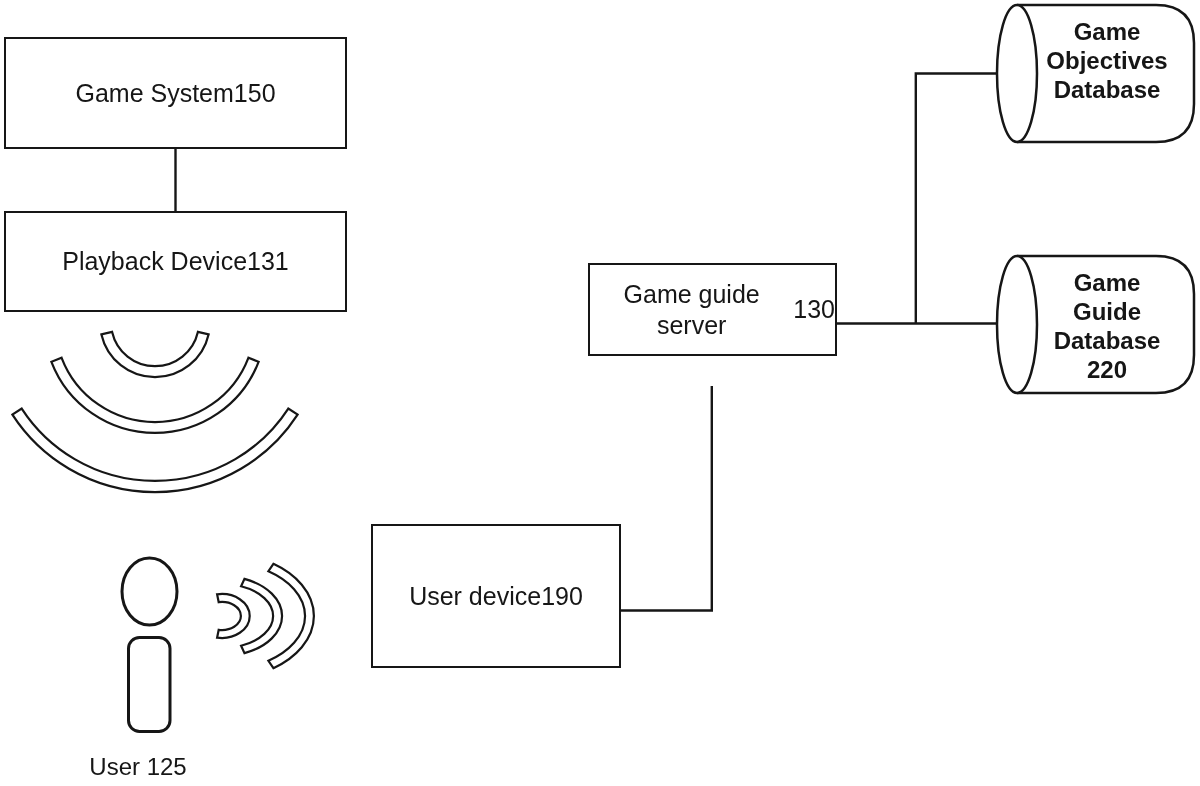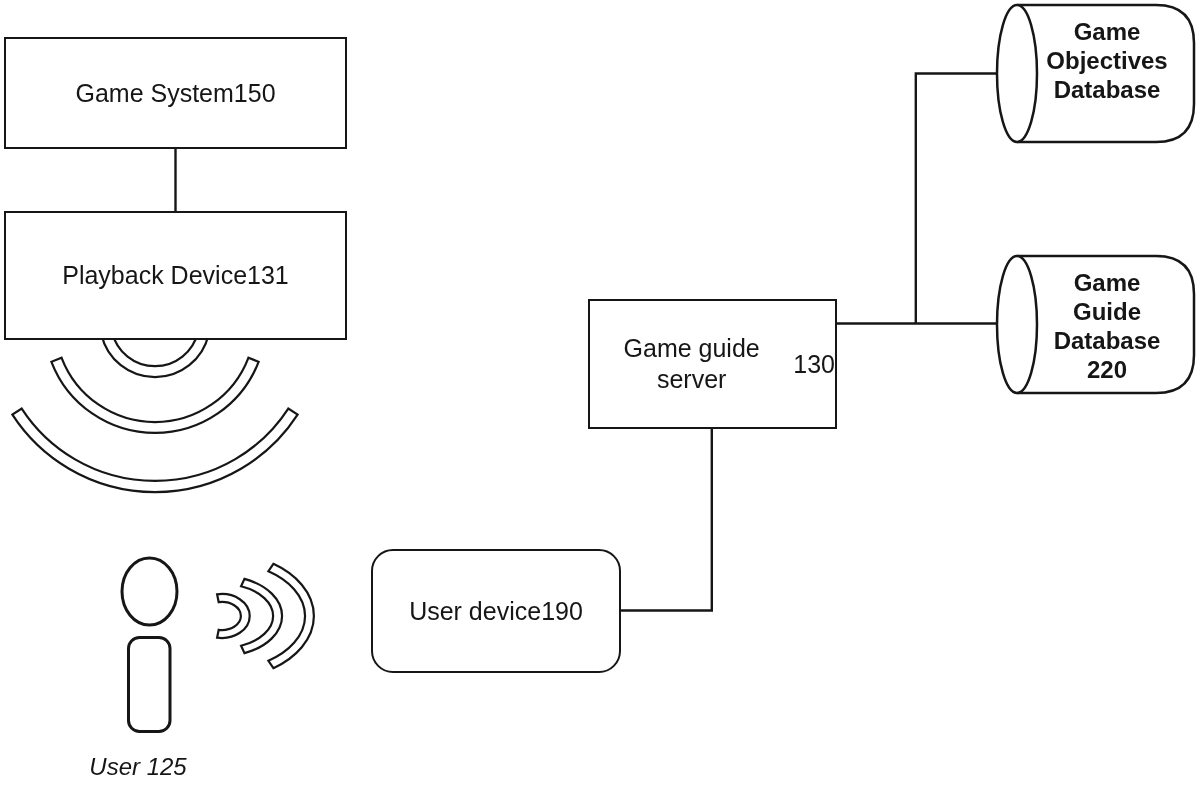--- a/index.html
+++ b/index.html
@@ -23,42 +23,41 @@
     display: flex;
     flex-direction: row;
     align-items: center;
     justify-content: center;
     text-align: center;
     font-size: 25px;
     line-height: 31px;
     box-sizing: border-box;
   }
   .node-game-system   { left: 4px;   top: 37px;  width: 343px; height: 112px; }
-  .node-playback      { left: 4px;   top: 211px; width: 343px; height: 129px; }
-  .node-server        { left: 588px; top: 263px; width: 249px; height: 130px; margin-top: 36px; }
-  .node-user-device   { left: 371px; top: 549px; width: 250px; height: 124px; border-radius: 22px; }
+  .node-playback      { left: 4px;   top: 211px; width: 343px; height: 101px; }
+  .node-server        { left: 588px; top: 263px; width: 249px; height: 93px; }
+  .node-user-device   { left: 371px; top: 524px; width: 250px; height: 144px; }
   .cyl-label {
     position: absolute;
     width: 170px;
     text-align: center;
     font-size: 24px;
     line-height: 29px;
     font-weight: bold;
   }
   .cyl-label .cyl-name { white-space: pre-line; }
   .cyl-label-objectives { left: 1022px; top: 17px; }
   .cyl-label-guide      { left: 1022px; top: 268px; }
   .user-caption {
     position: absolute;
     left: 78px; top: 753px;
     width: 120px;
     text-align: center;
     font-size: 24px;
     line-height: 28px;
-    font-style: italic;
   }
   svg .ln   { fill: none; stroke: #161616; stroke-width: 2.4; }
   svg .shp  { fill: #ffffff; stroke: #161616; stroke-width: 2.5; }
   svg .wave { fill: #ffffff; stroke: #161616; stroke-width: 2.2; }
   svg .prsn { fill: #ffffff; stroke: #161616; stroke-width: 3; }
 </style>
 </head>
 <body>
 
 <div class="canvas">

